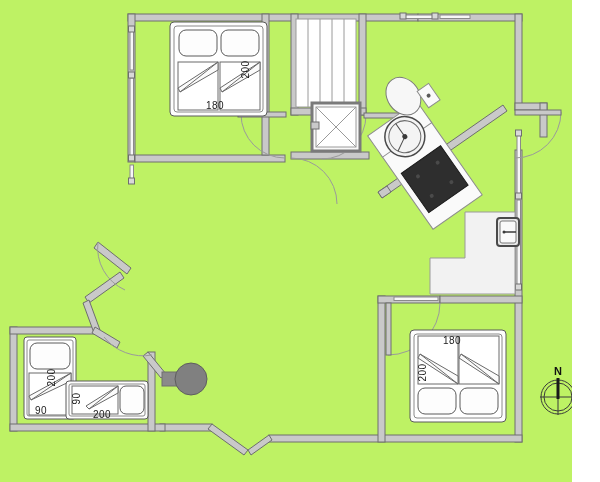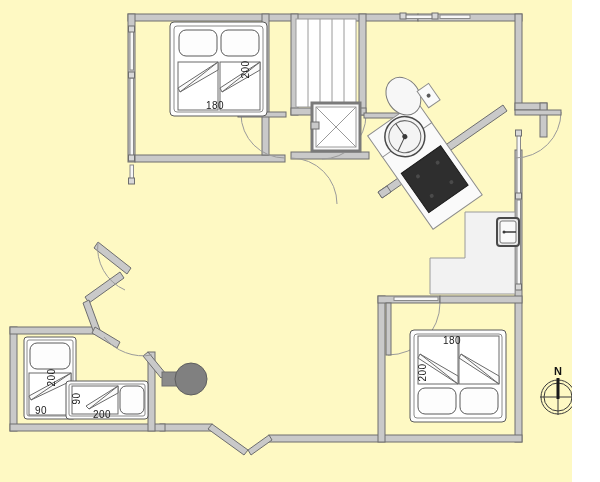--- a/index.html
+++ b/index.html
@@ -1,17 +1,17 @@
 <!DOCTYPE html>
 <html><head>
 <meta charset="utf-8">
 <style>
   html,body{margin:0;padding:0;background:#ffffff;}
   body{font-family:"Liberation Sans", sans-serif;}
-  #plan{position:relative;width:572px;height:482px;background:#fef9c3;overflow:hidden;}
+  #plan{position:relative;width:572px;height:482px;background:#bef264;overflow:hidden;}
   #plan svg{position:absolute;left:0;top:0;}
   .lbl{position:absolute;font-family:"Liberation Sans", sans-serif;font-size:10px;color:#1a1a1a;
        letter-spacing:.5px;white-space:nowrap;}
   .lbl.rot{transform:rotate(-90deg);transform-origin:center center;}
   .compass-letter{position:absolute;font-family:"Liberation Sans", sans-serif;font-size:11px;
        font-weight:bold;color:#111;}
 </style>
 </head>
 <body>
 

